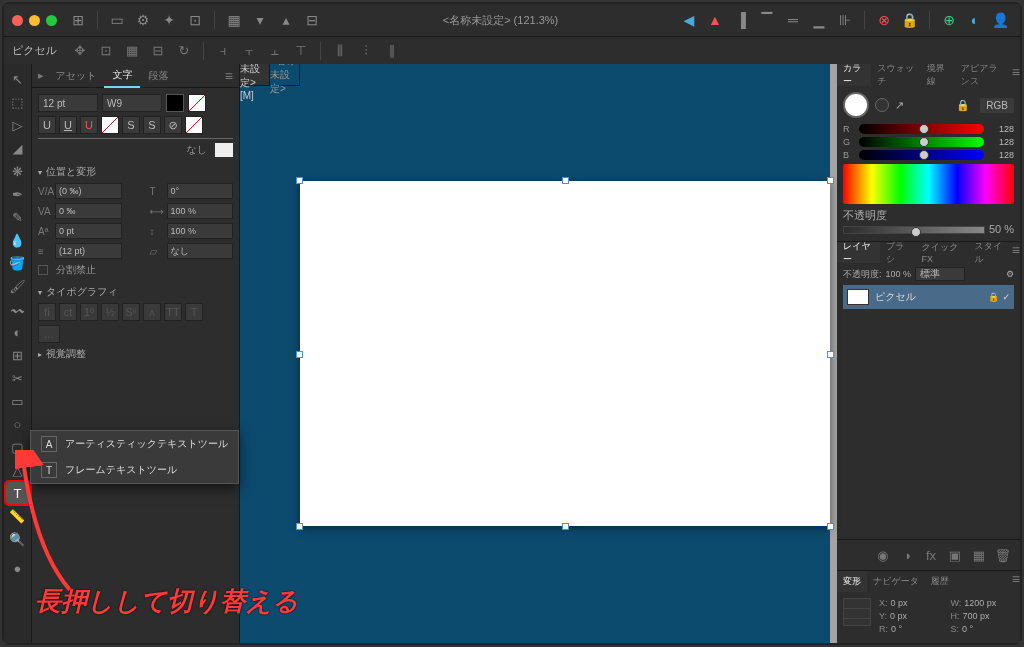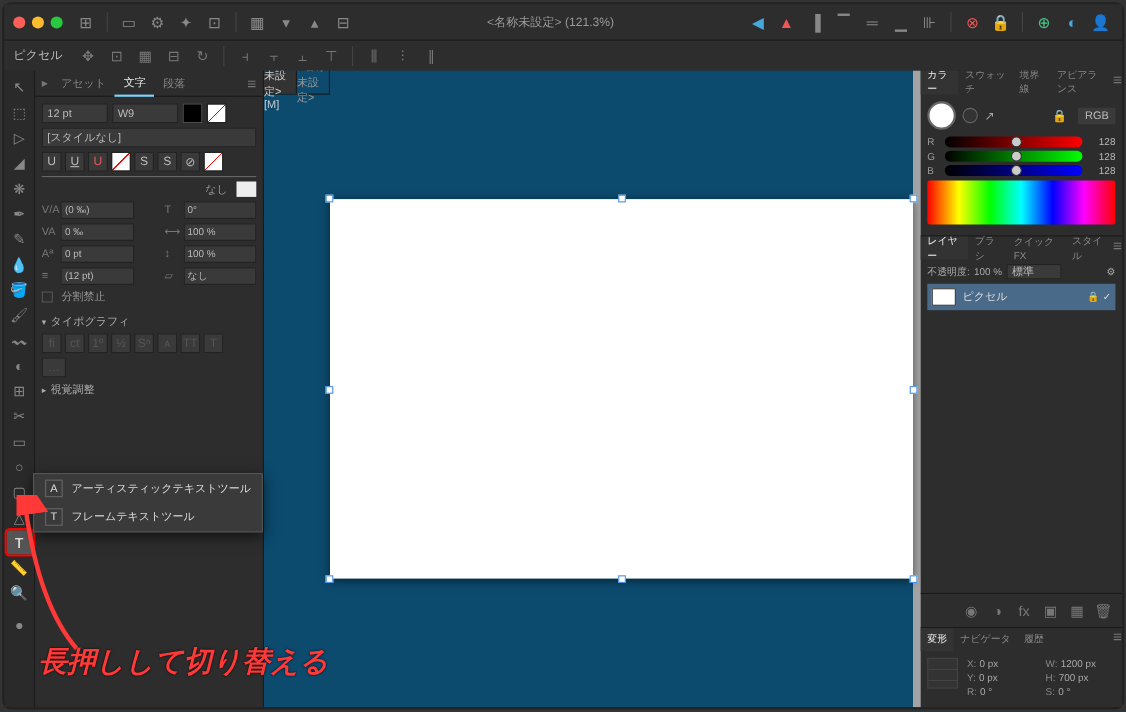--- a/index.html
+++ b/index.html
@@ -186,40 +186,38 @@
         <div class="tab">段落</div>
         <span class="menuicon">≡</span>
       </div>
       <div class="pcontent">
         <div class="prow">
           <div class="psel sm">12 pt</div>
           <div class="psel" style="flex:0 0 60px">W9</div>
           <div class="swb"></div>
           <div class="swatch"></div>
         </div>
-        <div class="prow">
-          <div class="psel">[スタイルなし]</div>
-        </div>
 
         <div class="deco">
           <div class="dbtn">U</div>
           <div class="dbtn" style="text-decoration:underline">U</div>
           <div class="dbtn" style="color:#e55">U</div>
           <div class="swatch"></div>
           <div class="dbtn">S</div>
           <div class="dbtn">S</div>
           <div class="dbtn">⊘</div>
           <div class="swatch"></div>
         </div>
         <div class="dline"></div>
         <div class="prow" style="justify-content:flex-end">
             <span>なし</span>
             <div style="width:18px;height:14px;background:#eee;margin-left:4px"></div>
           </div>
 
+        <div class="phead open">位置と変形</div>
         <div class="grid2">
           <div class="ifield">
               <span class="ic">V/A</span>
               <div class="val">(0 ‰)</div>
             </div>
           <div class="ifield">
               <span class="ic">T</span>
               <div class="val">0°</div>
             </div>
           <div class="ifield">
@@ -319,20 +317,29 @@
             <span class="sval">128</span>
           </div>
         <div class="slider-row">
             <span class="lb">B</span>
             <div class="slider sb">
               <div class="sthumb"></div>
             </div>
             <span class="sval">128</span>
           </div>
         <div class="hue"></div>
+        <div class="oprow">
+          <span>不透明度</span>
+          <div style="display:flex;align-items:center;gap:4px">
+            <div class="opslider" style="flex:1">
+                <div class="sthumb" style="left:48%"></div>
+              </div>
+            <span>50 %</span>
+          </div>
+        </div>
       </div>
 
       <div class="rtabs" style="border-top:1px solid #1a1a1a">
         <div class="rtab act">レイヤー</div>
         <div class="rtab">ブラシ</div>
         <div class="rtab">クイックFX</div>
         <div class="rtab">スタイル</div>
         <span class="menuicon">≡</span>
       </div>
       <div class="layers">

